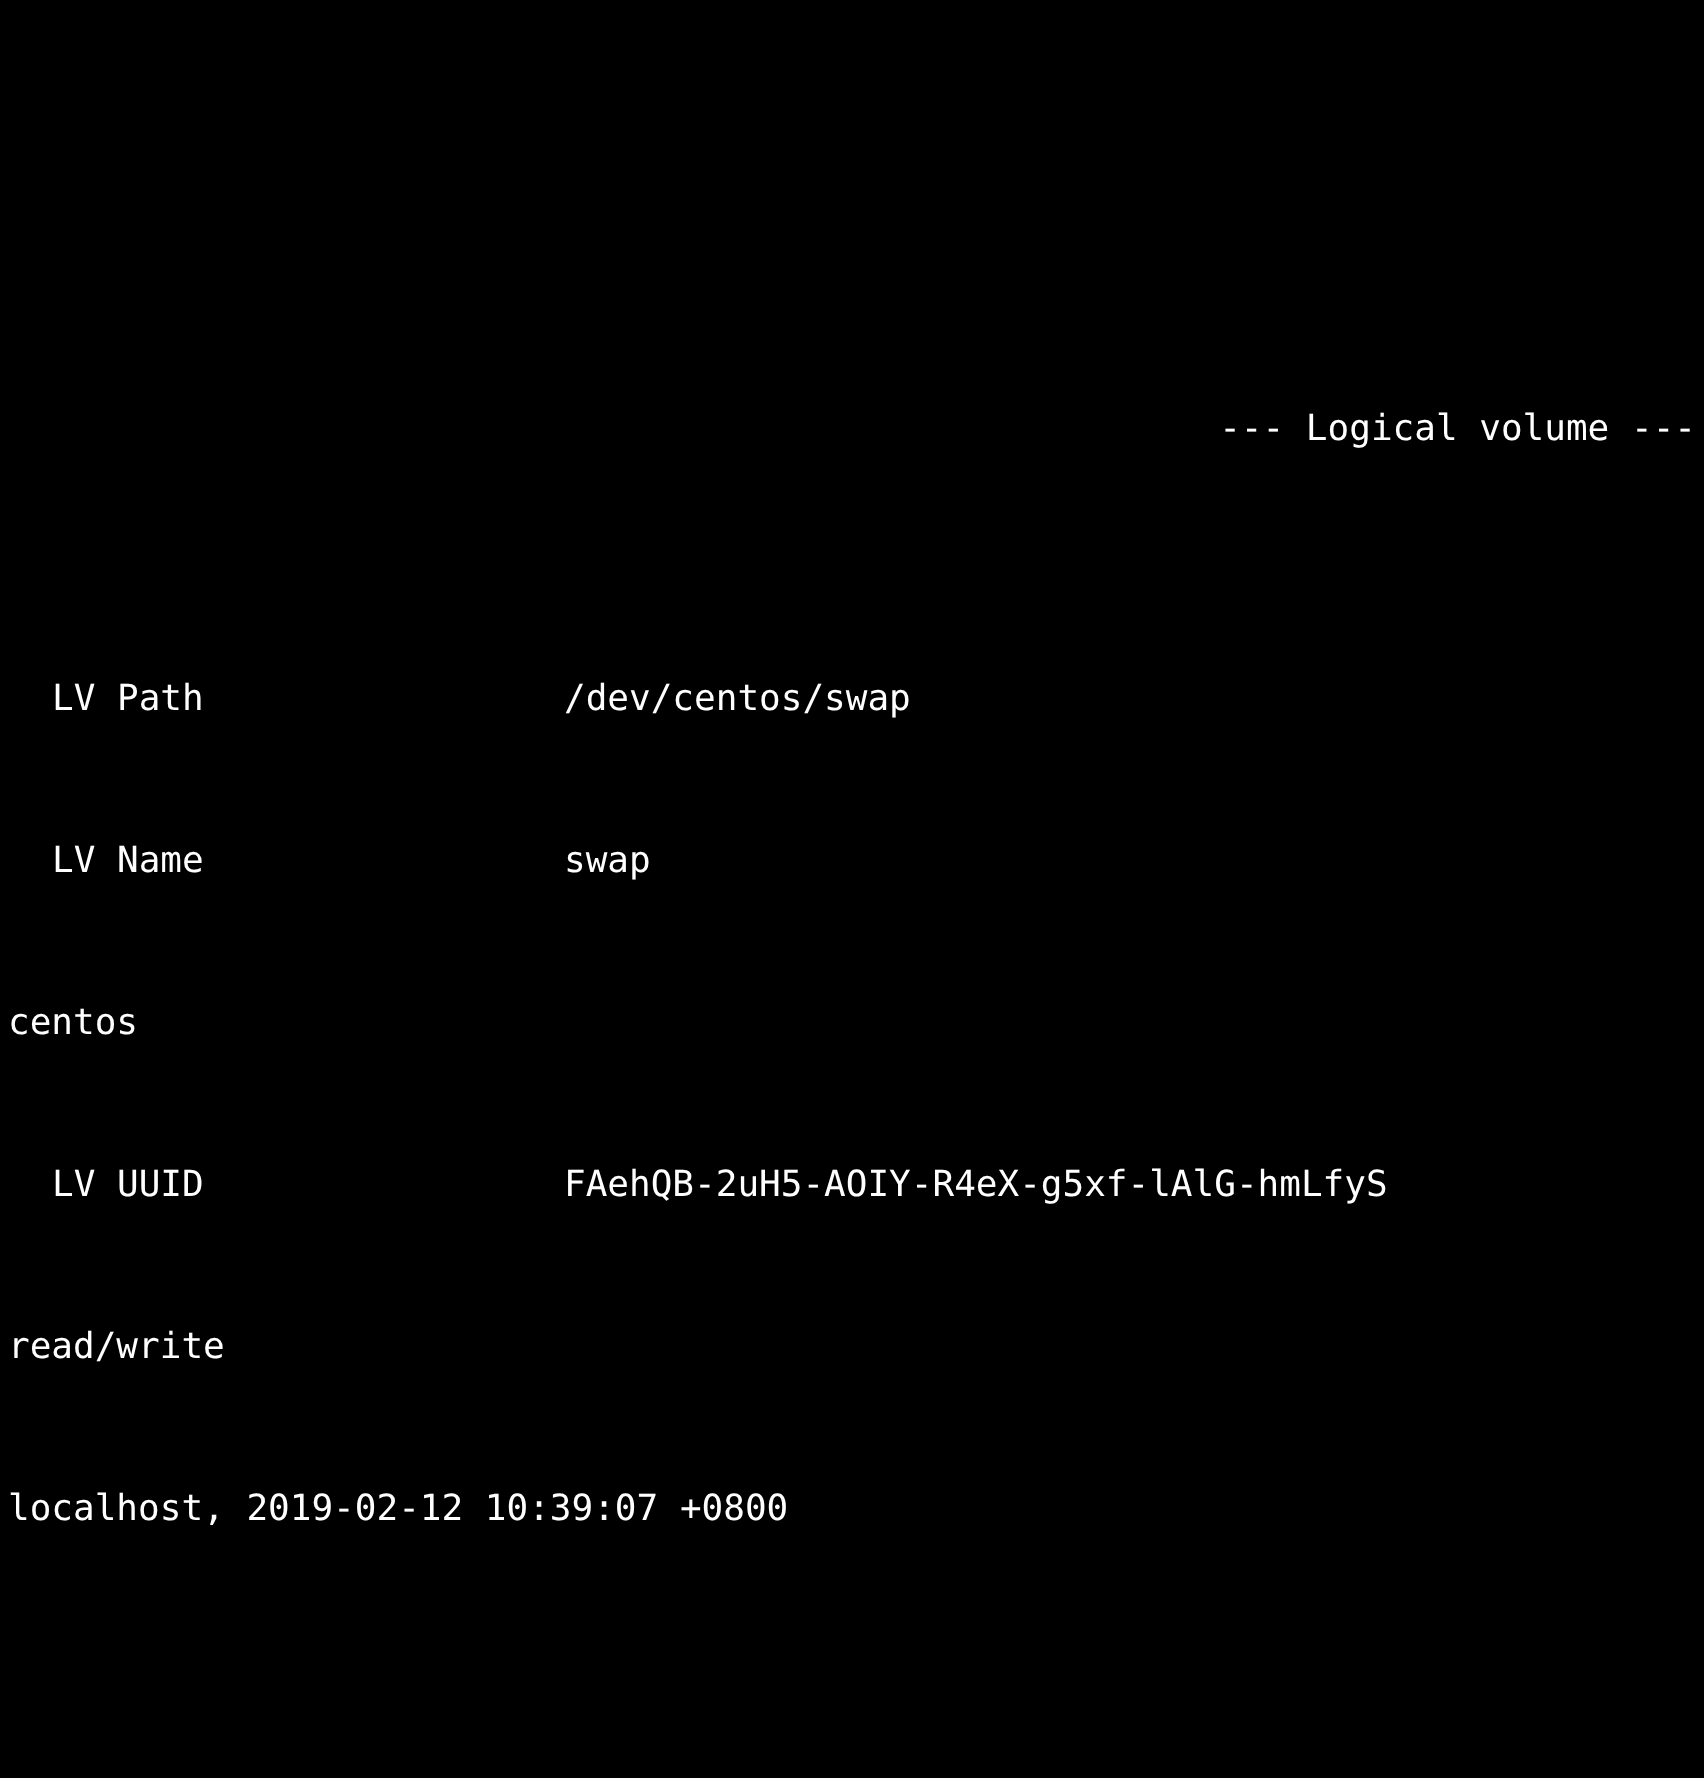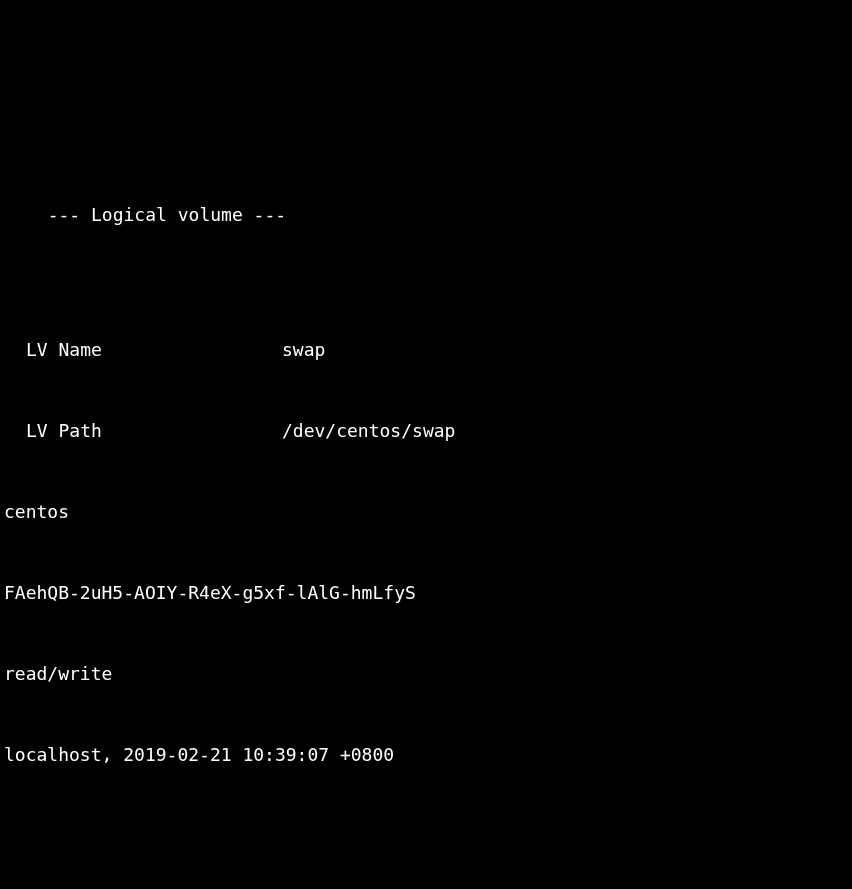--- a/index.html
+++ b/index.html
@@ -27,46 +27,47 @@
   .lbl {
     padding-left: 22px;
     width: 256px;
     flex: 0 0 auto;
   }
   .val {
     flex: 0 0 auto;
   }
   .indent {
     padding-left: 22px;
+    text-align: right;
   }
   
   .topclip {
     height: 12px;
     overflow: hidden;
   }
 </style>
 </head>
 <body>
 
 <div class="term">
 
   <div class="topclip">
     
   </div>
 
 
   <div class="row indent">  --- Logical volume ---</div>
 
   
+  <div class="pair"><span class="lbl">LV Path</span><span class="val">/dev/centos/swap</span></div>
   <div class="pair"><span class="lbl">LV Name</span><span class="val">swap</span></div>
-  <div class="pair"><span class="lbl">LV Path</span><span class="val">/dev/centos/swap</span></div>
   <div class="pair"><span class="val">centos</span></div>
-  <div class="pair"><span class="val">FAehQB-2uH5-AOIY-R4eX-g5xf-lAlG-hmLfyS</span></div>
+  <div class="pair"><span class="lbl">LV UUID</span><span class="val">FAehQB-2uH5-AOIY-R4eX-g5xf-lAlG-hmLfyS</span></div>
   <div class="pair"><span class="val">read/write</span></div>
-  <div class="pair"><span class="val">localhost, 2019-02-21 10:39:07 +0800</span></div>
+  <div class="pair"><span class="val">localhost, 2019-02-12 10:39:07 +0800</span></div>
   
   
   
   
   
   
   
   
   
 

